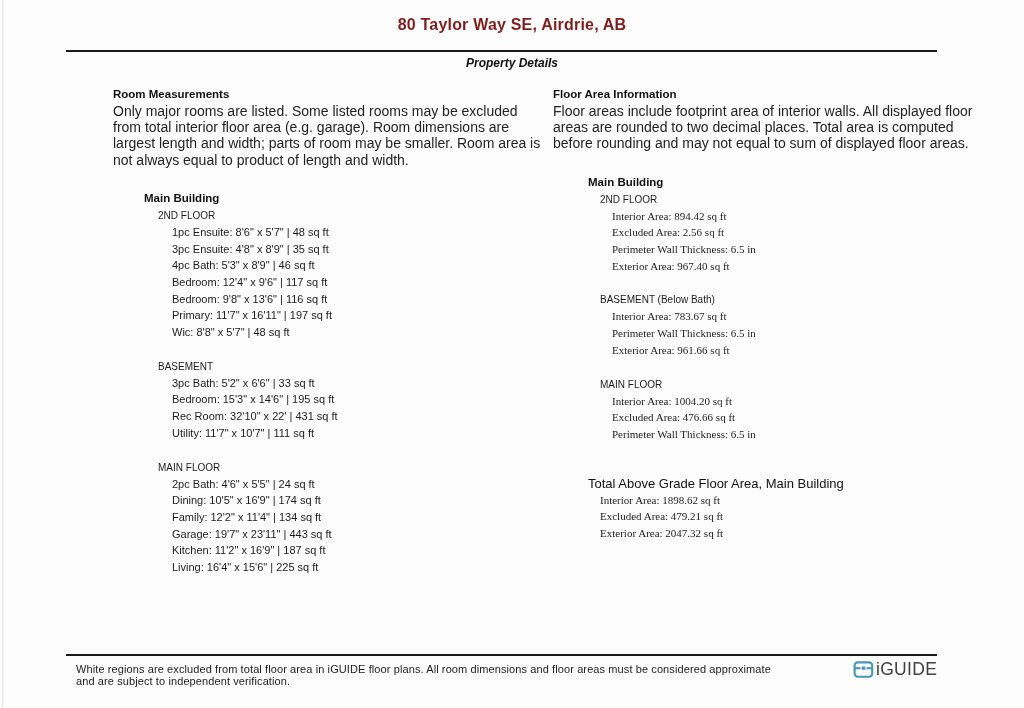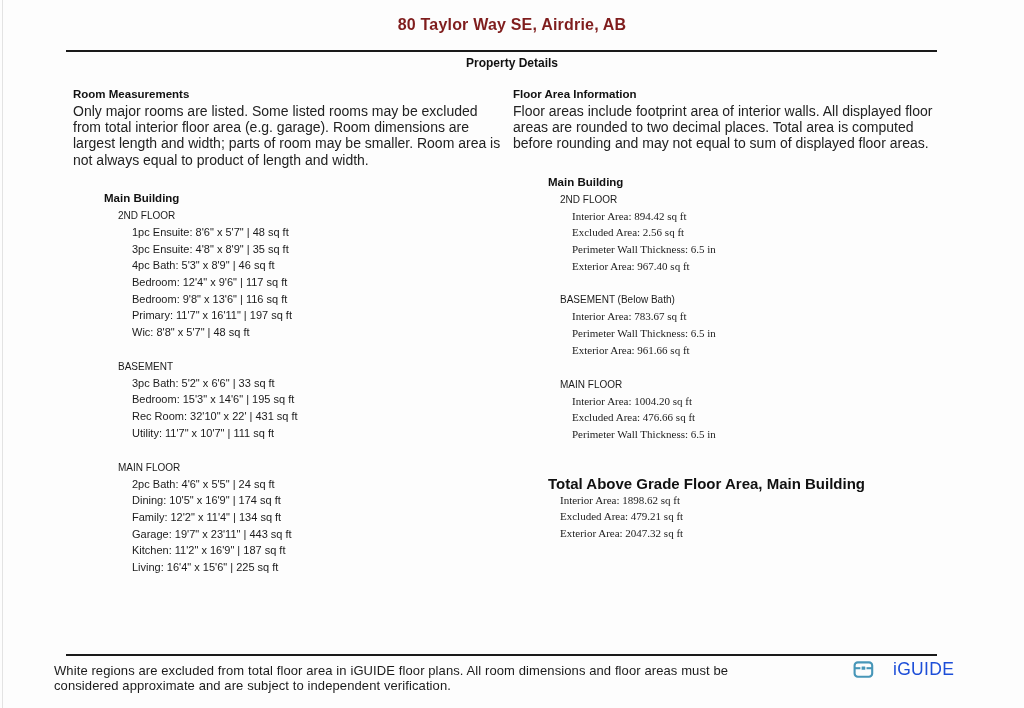--- a/index.html
+++ b/index.html
@@ -13,48 +13,48 @@
   }
   .edge-line{position:absolute;left:2px;top:0;width:1px;height:100%;background:#e3e3e3;}
   .doc-title{
     position:absolute;top:16px;left:0;width:100%;
     text-align:center;font-size:16px;font-weight:bold;color:#7f1d1d;
     letter-spacing:.2px;
   }
   .header-rule{position:absolute;top:50px;left:66px;width:871px;height:2px;background:#1a1a1a;}
   .doc-subtitle{
     position:absolute;top:56px;left:0;width:100%;
-    text-align:center;font-size:12px;font-weight:bold;color:#111;
+    text-align:center;font-size:12px;font-weight:bold;color:#111;font-style:italic;
   }
-  .col{position:absolute;top:86px;font-size:11px;}
+  .col{position:absolute;top:86px;font-size:11px;margin-left:40px;}
   .col-left{left:73px;width:433px;}
   .col-right{left:513px;width:440px;}
   .sec-heading{font-size:11.5px;font-weight:bold;line-height:17px;color:#111;}
   .sec-desc{margin:0;font-size:14px;line-height:16.2px;color:#222;}
   .building{margin-top:22px;}
   .building-label{font-weight:bold;font-size:11.5px;line-height:17px;margin-left:31px;color:#111;}
   .col-right .building-label{margin-left:35px;}
   .floor-block{margin-left:45px;}
   .col-right .floor-block{margin-left:47px;}
   .floor-block + .floor-block{margin-top:17px;}
   .floor-name{font-size:10px;line-height:17px;color:#1b1b1b;}
   .room-line,.stat-line{font-size:11px;line-height:16.7px;padding-left:14px;color:#1b1b1b;}
   .col-right .stat-line{padding-left:12px;font-family:Liberation Serif, serif;}
   .total-block{margin-top:32px;margin-left:35px;}
-  .total-heading{font-size:15px;font-weight:bold;line-height:17px;color:#111;}
+  .total-heading{font-size:13px;font-weight:normal;line-height:17px;color:#111;}
   .total-block .stat-line{padding-left:12px;}
   .footer-rule{position:absolute;top:654px;left:66px;width:871px;height:2px;background:#1a1a1a;}
   .footer-disclaimer{
-    position:absolute;top:663px;left:54px;width:700px;
-    font-size:13px;color:#1b1b1b;letter-spacing:.1px;
+    position:absolute;top:663px;left:76px;width:700px;
+    font-size:11px;color:#1b1b1b;letter-spacing:.1px;
   }
   .brand{
     position:absolute;top:659px;left:853px;
-    display:flex;align-items:center;gap:19px;
-    color:#1d4ed8;
+    display:flex;align-items:center;gap:2px;
+    color:#404040;
   }
   .brand-text{
     font-size:17.5px;letter-spacing:.3px;
     font-family:"Liberation Sans","DejaVu Sans",sans-serif;
   }
 </style>
 </head>
 <body>
 
 <div class="page">

